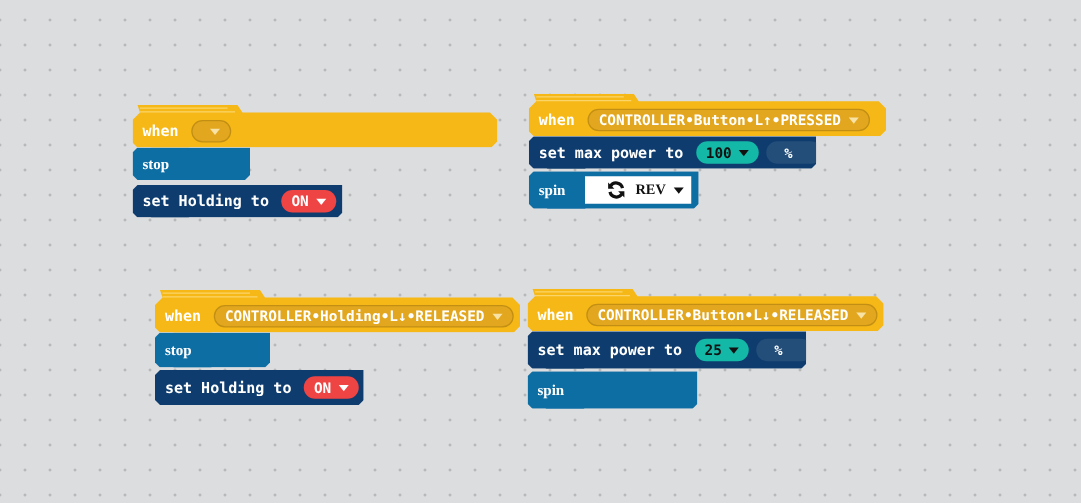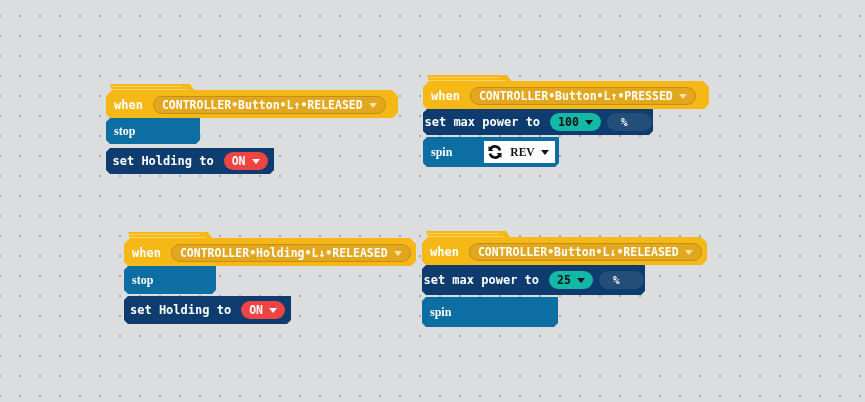--- a/index.html
+++ b/index.html
@@ -23,50 +23,49 @@
     clip-path:polygon(6px 6px,0 12px,0 calc(100% - 4px),4px 100%,calc(100% - 5px) 100%,100% calc(100% - 5px),100% 12px,calc(100% - 6px) 6px,88px 6px,84px 0,4px 0);
     height:34px;padding-top:8px;
   }
   .hat::before{
     content:"";position:absolute;left:6px;top:2px;width:70px;height:1px;background:#fbd46a;
   }
   .hat::after{
     content:"";position:absolute;left:6px;top:5px;width:76px;height:1px;background:#fbd46a;
   }
   .light{background:#0d6ea4;font-family:Liberation Serif, serif;}
-  .dark{background:#0e3c6e;justify-content:center;}
+  .dark{background:#0e3c6e;}
   .tab{
     position:absolute;left:14px;bottom:-5px;width:32px;height:6px;z-index:2;
     clip-path:polygon(0 0,100% 0,calc(100% - 5px) 100%,5px 100%);
   }
   .hat .tab{background:#f6b816;}
   .light .tab{background:#0d6ea4;}
   .dark .tab{background:#0e3c6e;}
   .lbl{margin-right:10px;}
   .dd{
     display:inline-flex;align-items:center;height:18px;border-radius:9px;padding:0 8px;
     font-size:11.5px;font-weight:bold;box-sizing:border-box;
   }
   .dd-hat{background:#e2a71e;border:1px solid #c28f14;color:#fff;}
   .dd-dark{background:#ef4444;color:#fff;}
   .dd-white{background:#14b8a6;color:#111;}
   .caret{display:inline-block;width:0;height:0;border-left:4px solid transparent;border-right:4px solid transparent;border-top:5px solid currentColor;margin-left:6px;}
   .dd-hat .caret{border-top-color:#f8e2a6;}
   .pct{background:#244e7a;color:#fff;height:18px;border-radius:9px;display:inline-flex;align-items:center;padding:0 24px 0 14px;font-size:11px;margin-left:6px;}
-  .spin-field{display:inline-flex;align-items:center;background:#fff;height:22px;padding:0 6px 0 2px;margin-left:16px;color:#111;font-size:11.5px;font-weight:bold;}
+  .spin-field{display:inline-flex;align-items:center;background:#fff;height:22px;padding:0 6px 0 16px;margin-left:0;color:#111;font-size:11.5px;font-weight:bold;}
   .spin-icon{width:18px;height:18px;display:inline-flex;align-items:center;justify-content:center;margin-right:6px;}
 </style>
 </head>
 <body>
 
 <div class="stack" style="left:106px;top:84px;">
   <div class="blk hat" style="width:292px;">
     <span class="lbl">when</span>
     <span class="dd dd-hat">
-        <span>CONTROLLER•Button•L↑•RELEASED</span>
         <span class="caret"></span>
       </span>
     <span class="tab"></span>
   </div>
   <div class="blk light" style="width:94px;">
     <span>stop</span>
     <span class="tab"></span>
   </div>
   <div class="blk dark" style="width:168px;margin-top:4px;">
     <span class="lbl">set Holding to</span>

